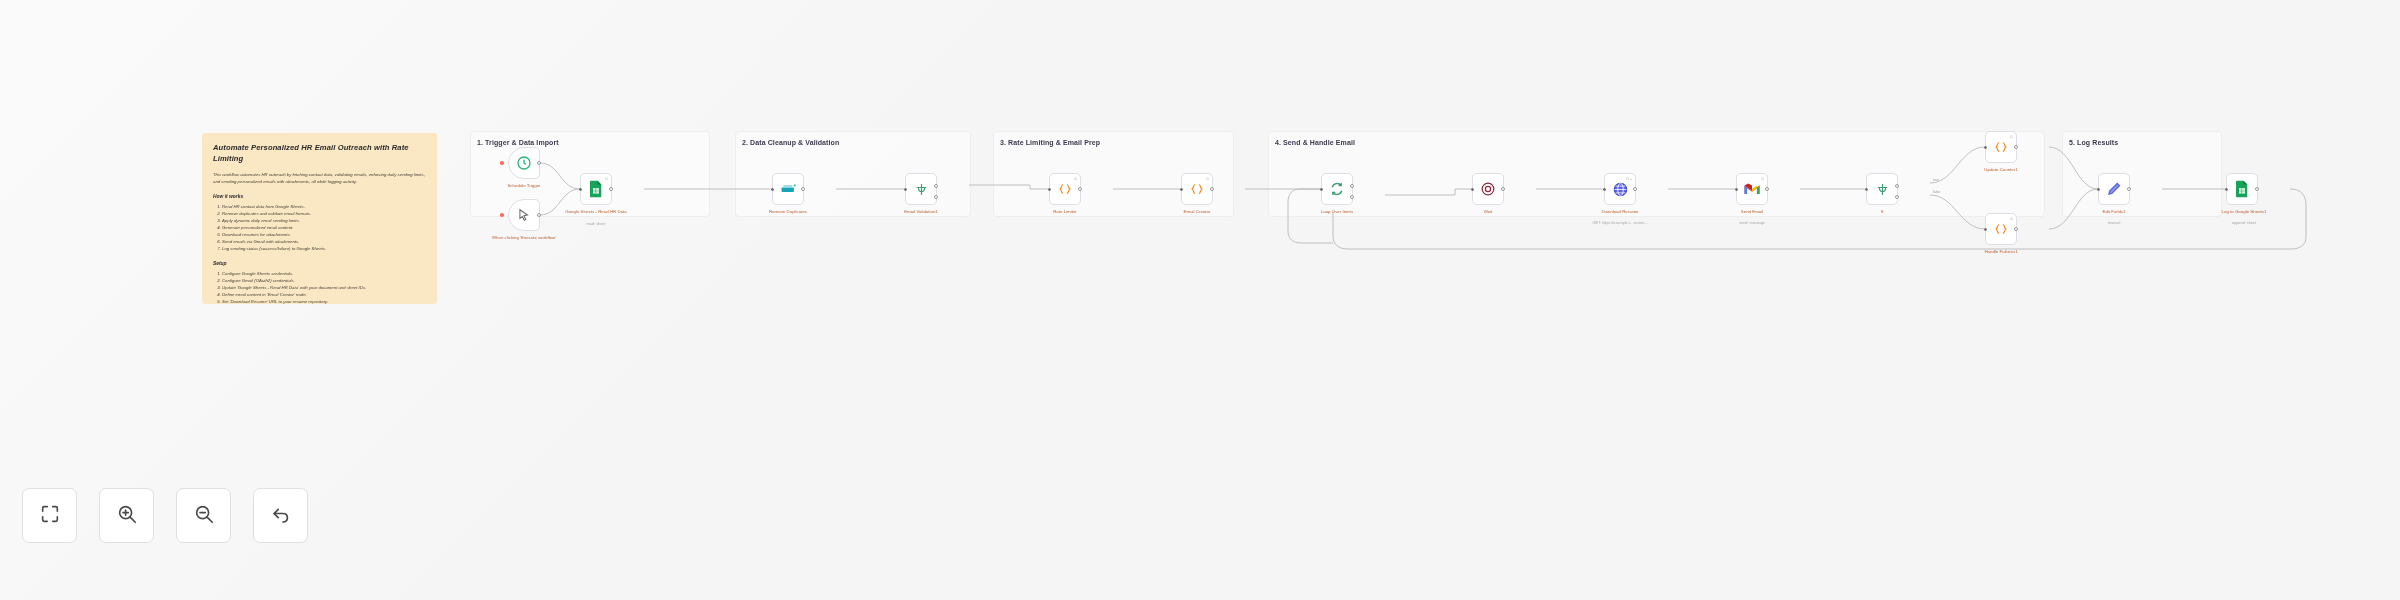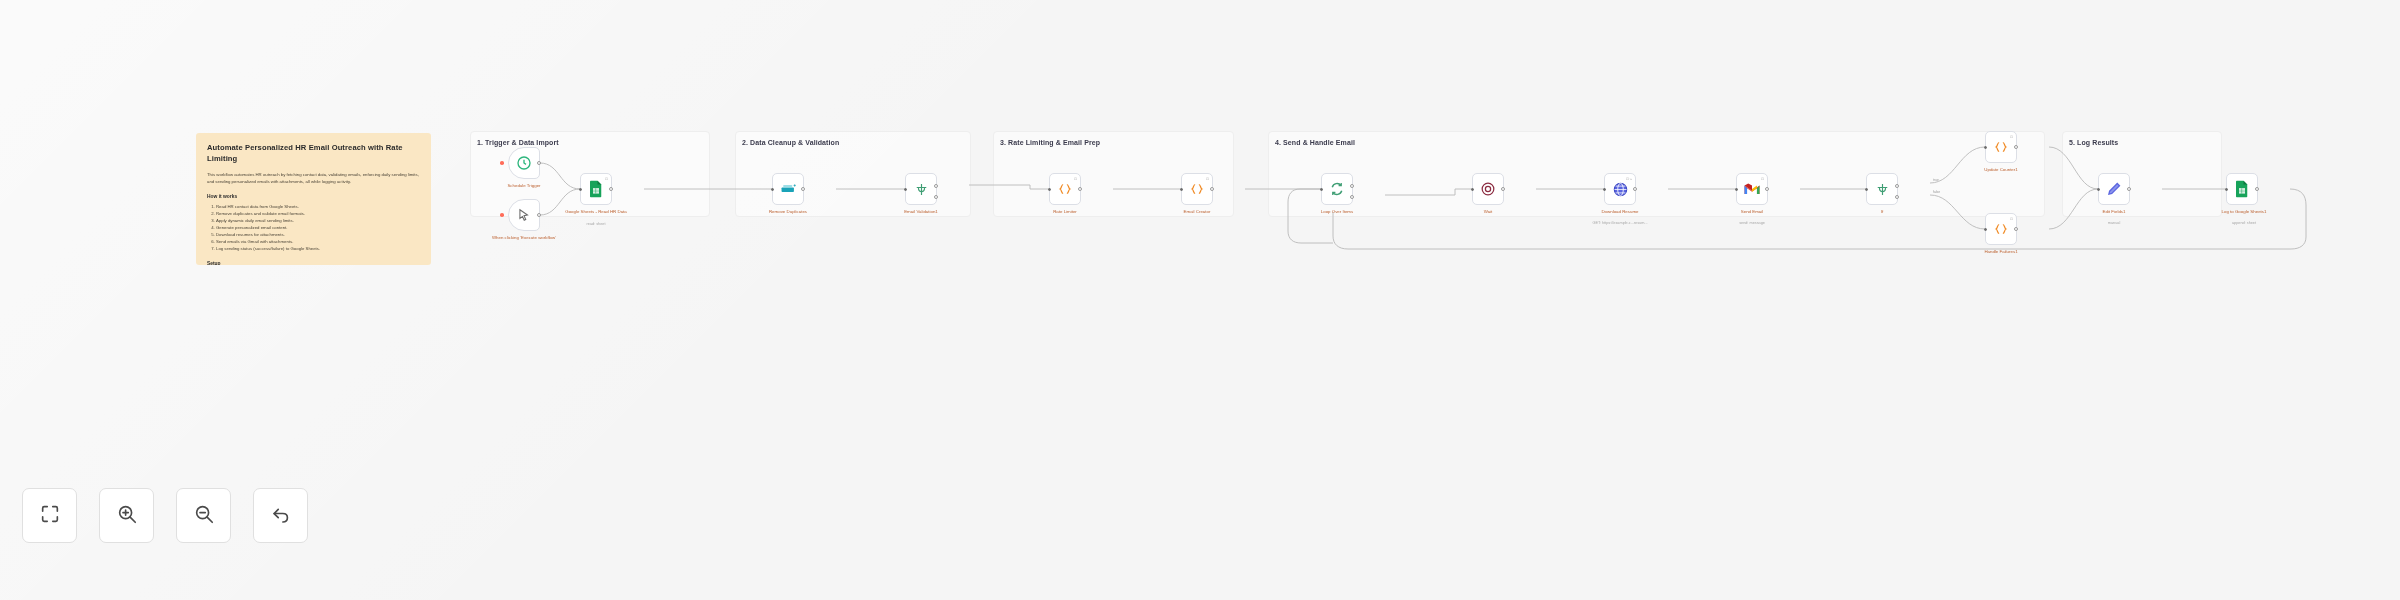--- a/index.html
+++ b/index.html
@@ -12,26 +12,27 @@
   #canvas {
     position: relative;
     width: 2400px; height: 600px;
     background: #f5f5f5;
     background-image: linear-gradient(135deg, rgba(255,255,255,.55) 0%, rgba(245,245,245,0) 38%);
   }
 
   
   .sticky {
     position: absolute;
-    left: 196px; top: 133px;
-    width: 235px; height: 132px;
+    left: 202px; top: 133px;
+    width: 235px; height: 171px;
     background: #fae7c4;
     border-radius: 3px;
     padding: 9px 11px 8px 11px;
     overflow: hidden;
+    font-style: italic;
   }
   .sticky h1 {
     font-size: 7.6px; line-height: 11px;
     font-weight: 700; color: #2b2b2b;
     letter-spacing: .1px;
     margin-bottom: 8px;
   }
   .sticky p.intro {
     font-size: 4.3px; line-height: 6.6px;
     color: #4a4336; margin-bottom: 8px;

